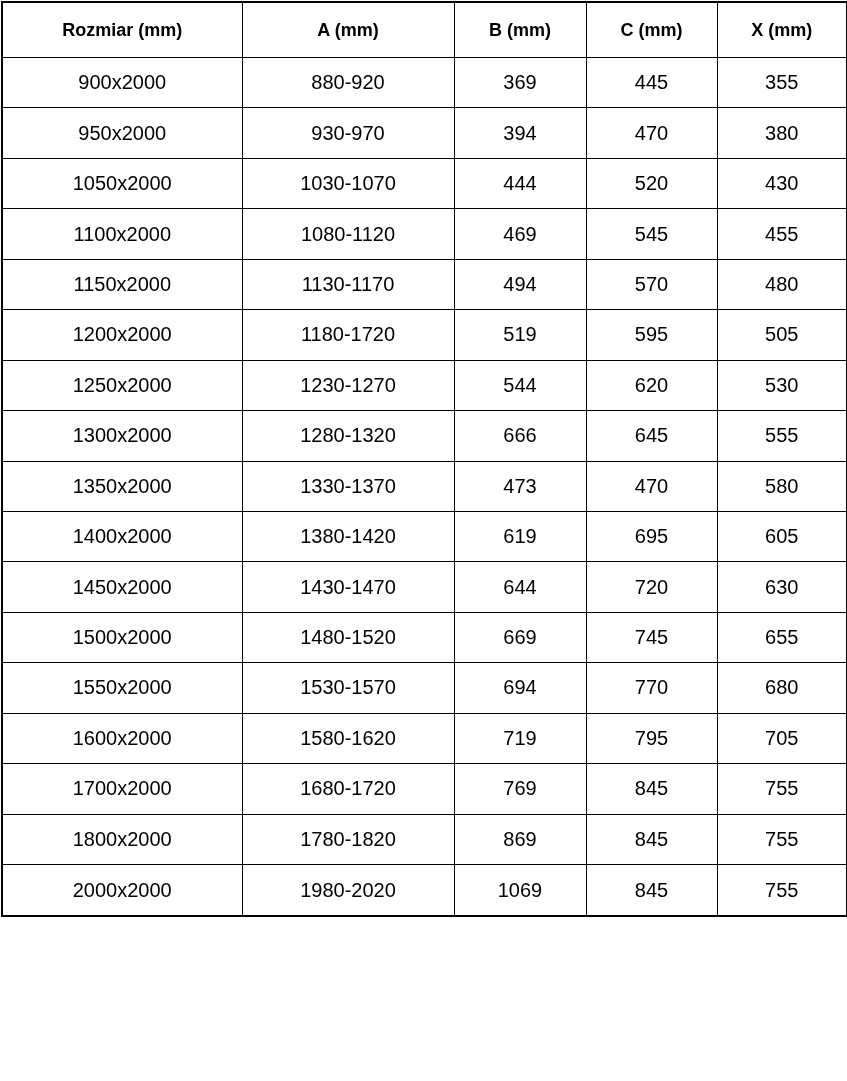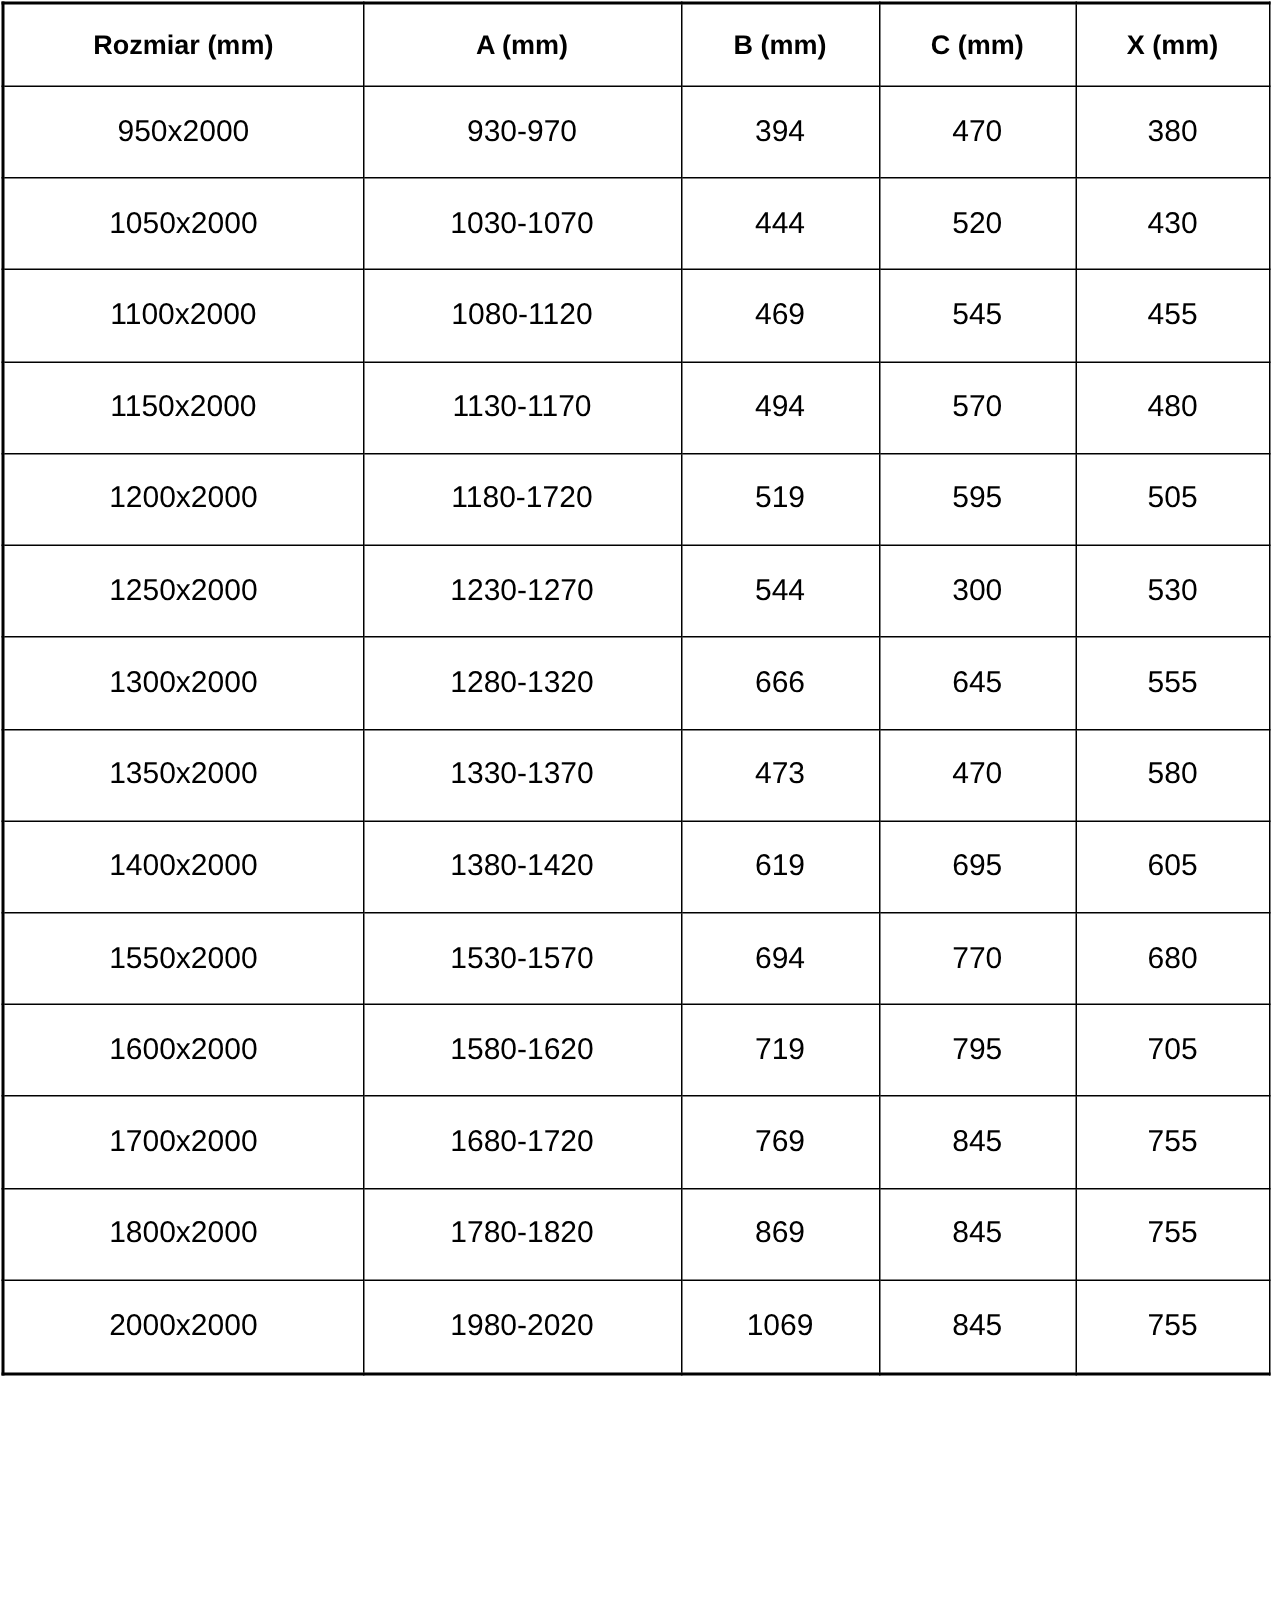--- a/index.html
+++ b/index.html
@@ -62,20 +62,27 @@
     <tr>
         <th>Rozmiar (mm)</th>
         <th>A (mm)</th>
         <th>B (mm)</th>
         <th>C (mm)</th>
         <th>X (mm)</th>
       </tr>
   </thead>
   <tbody>
       <tr>
+        <td>900x2000</td>
+        <td>880-920</td>
+        <td>369</td>
+        <td>445</td>
+        <td>355</td>
+      </tr>
+      <tr>
         <td>950x2000</td>
         <td>930-970</td>
         <td>394</td>
         <td>470</td>
         <td>380</td>
       </tr>
       <tr>
         <td>1050x2000</td>
         <td>1030-1070</td>
         <td>444</td>
@@ -100,21 +107,21 @@
         <td>1200x2000</td>
         <td>1180-1720</td>
         <td>519</td>
         <td>595</td>
         <td>505</td>
       </tr>
       <tr>
         <td>1250x2000</td>
         <td>1230-1270</td>
         <td>544</td>
-        <td>300</td>
+        <td>620</td>
         <td>530</td>
       </tr>
       <tr>
         <td>1300x2000</td>
         <td>1280-1320</td>
         <td>666</td>
         <td>645</td>
         <td>555</td>
       </tr>
       <tr>
@@ -123,20 +130,34 @@
         <td>473</td>
         <td>470</td>
         <td>580</td>
       </tr>
       <tr>
         <td>1400x2000</td>
         <td>1380-1420</td>
         <td>619</td>
         <td>695</td>
         <td>605</td>
+      </tr>
+      <tr>
+        <td>1450x2000</td>
+        <td>1430-1470</td>
+        <td>644</td>
+        <td>720</td>
+        <td>630</td>
+      </tr>
+      <tr>
+        <td>1500x2000</td>
+        <td>1480-1520</td>
+        <td>669</td>
+        <td>745</td>
+        <td>655</td>
       </tr>
       <tr>
         <td>1550x2000</td>
         <td>1530-1570</td>
         <td>694</td>
         <td>770</td>
         <td>680</td>
       </tr>
       <tr>
         <td>1600x2000</td>

